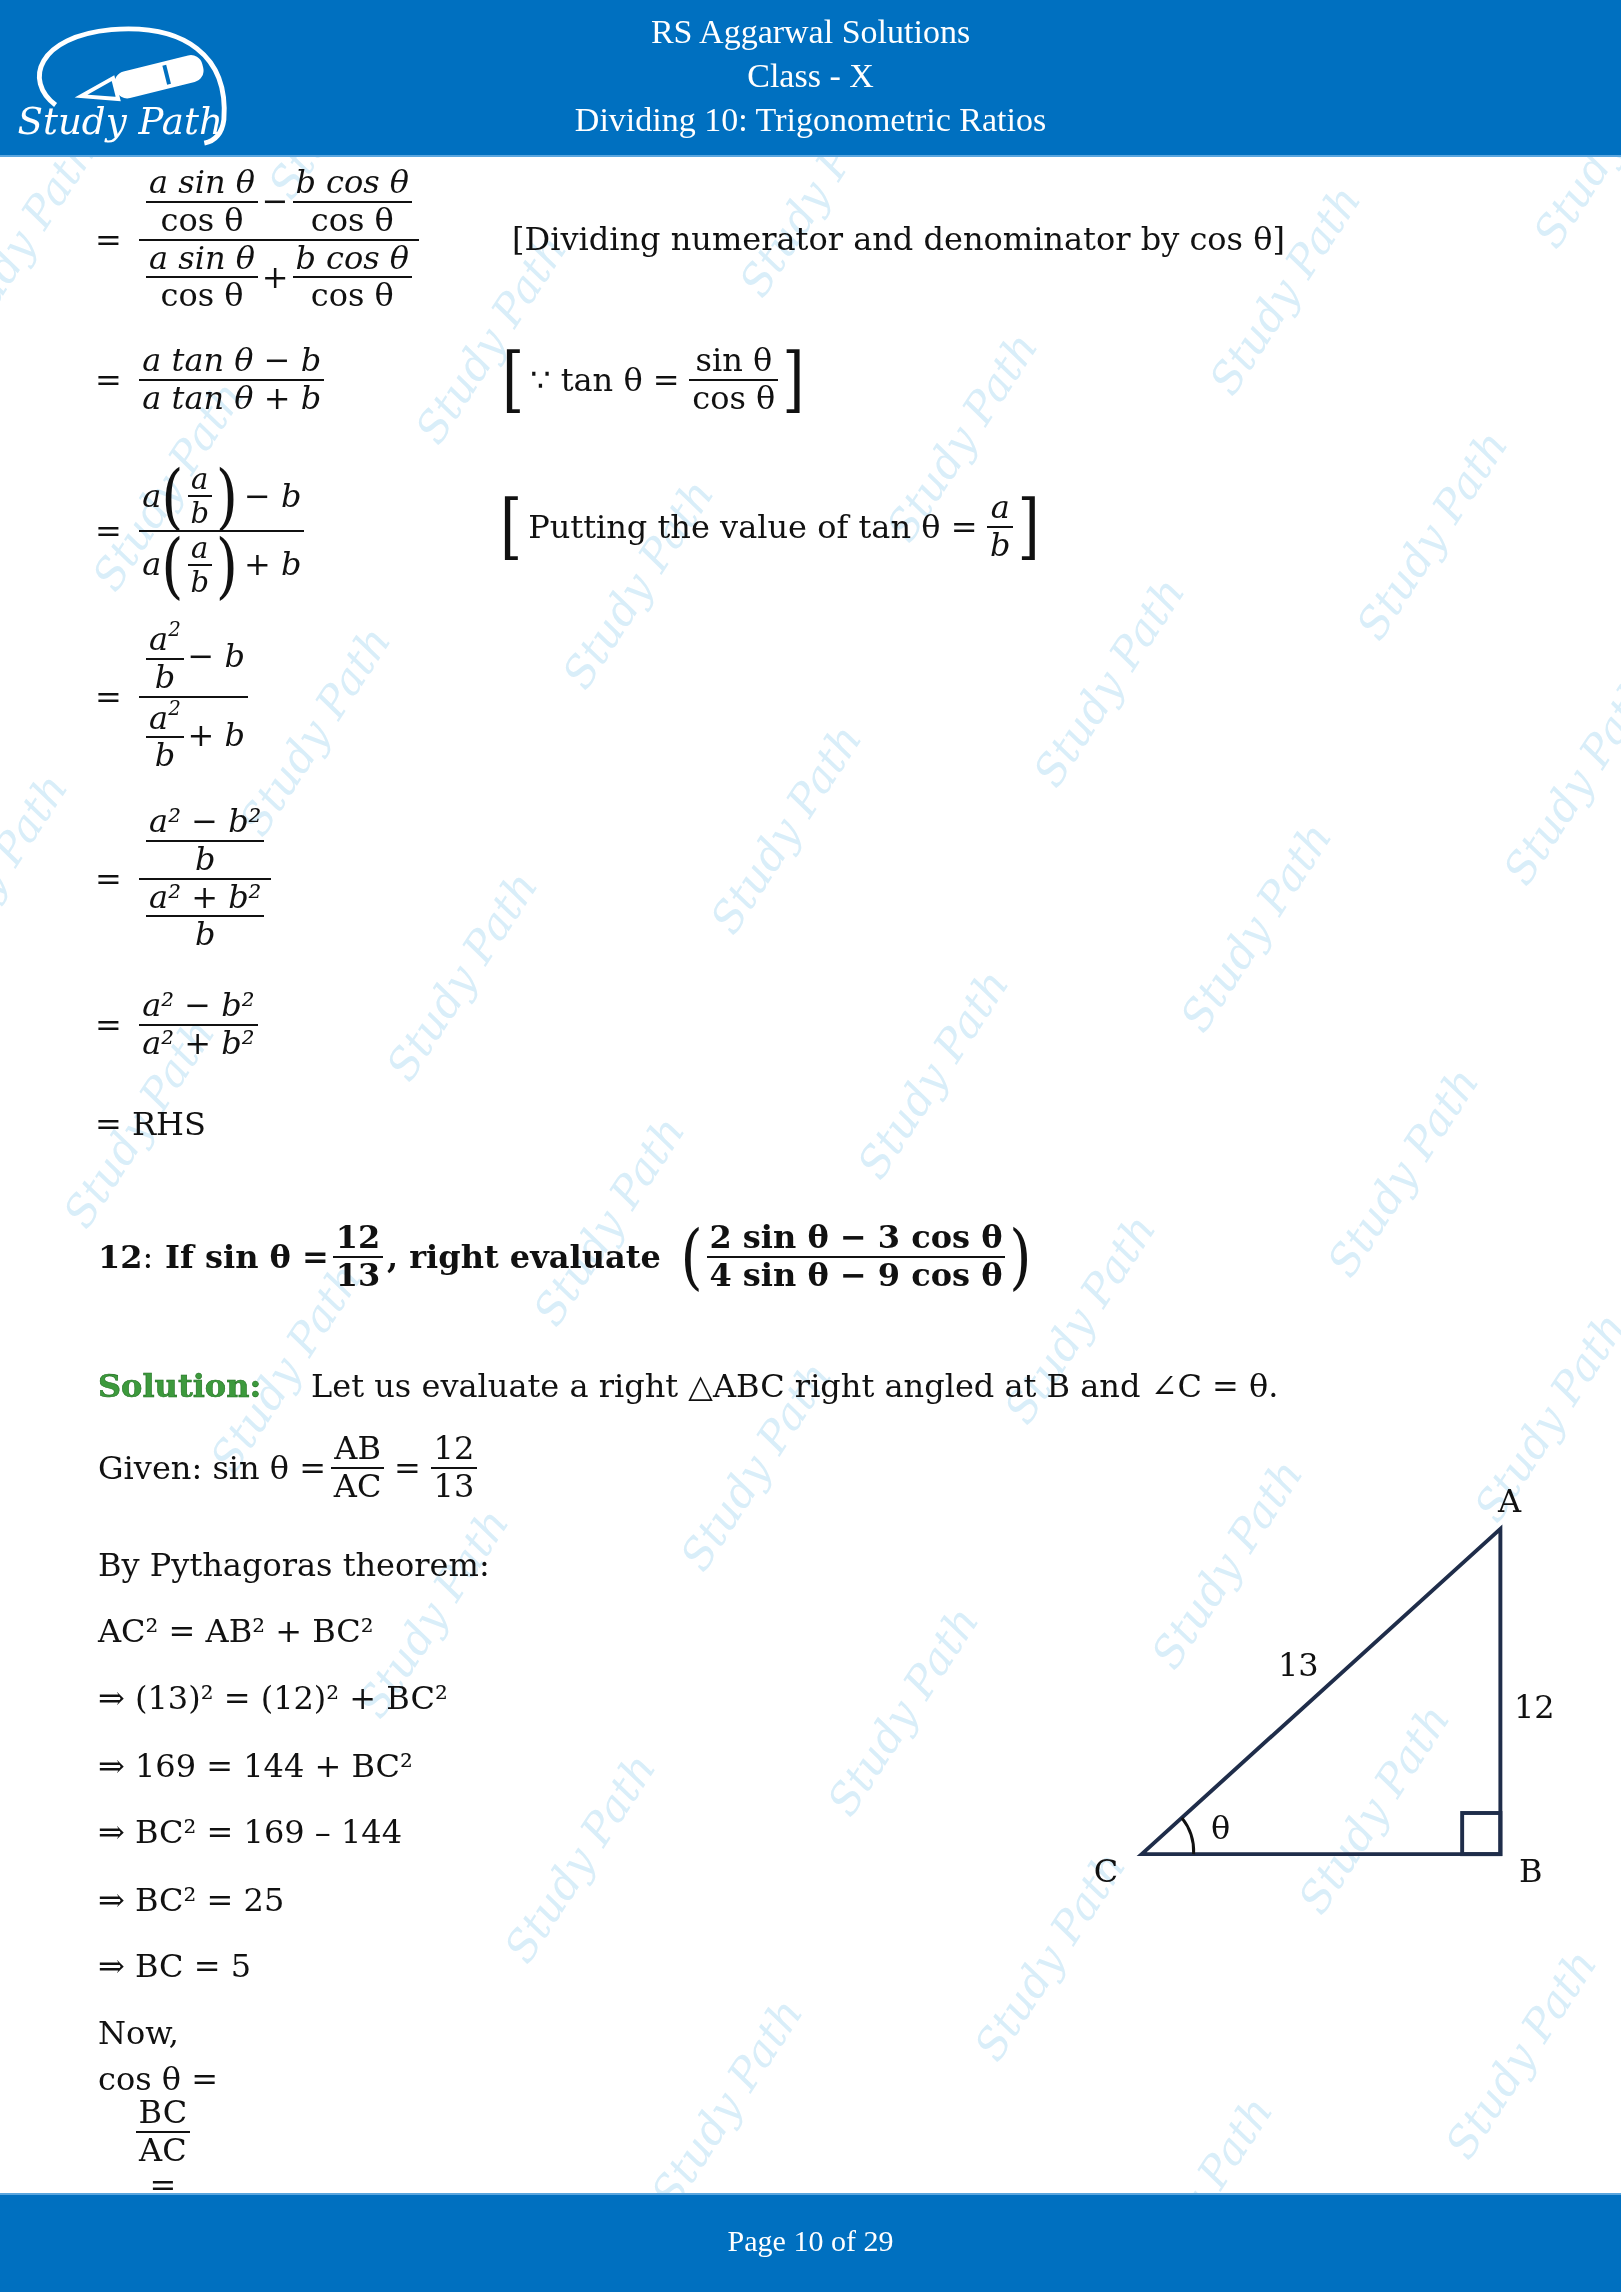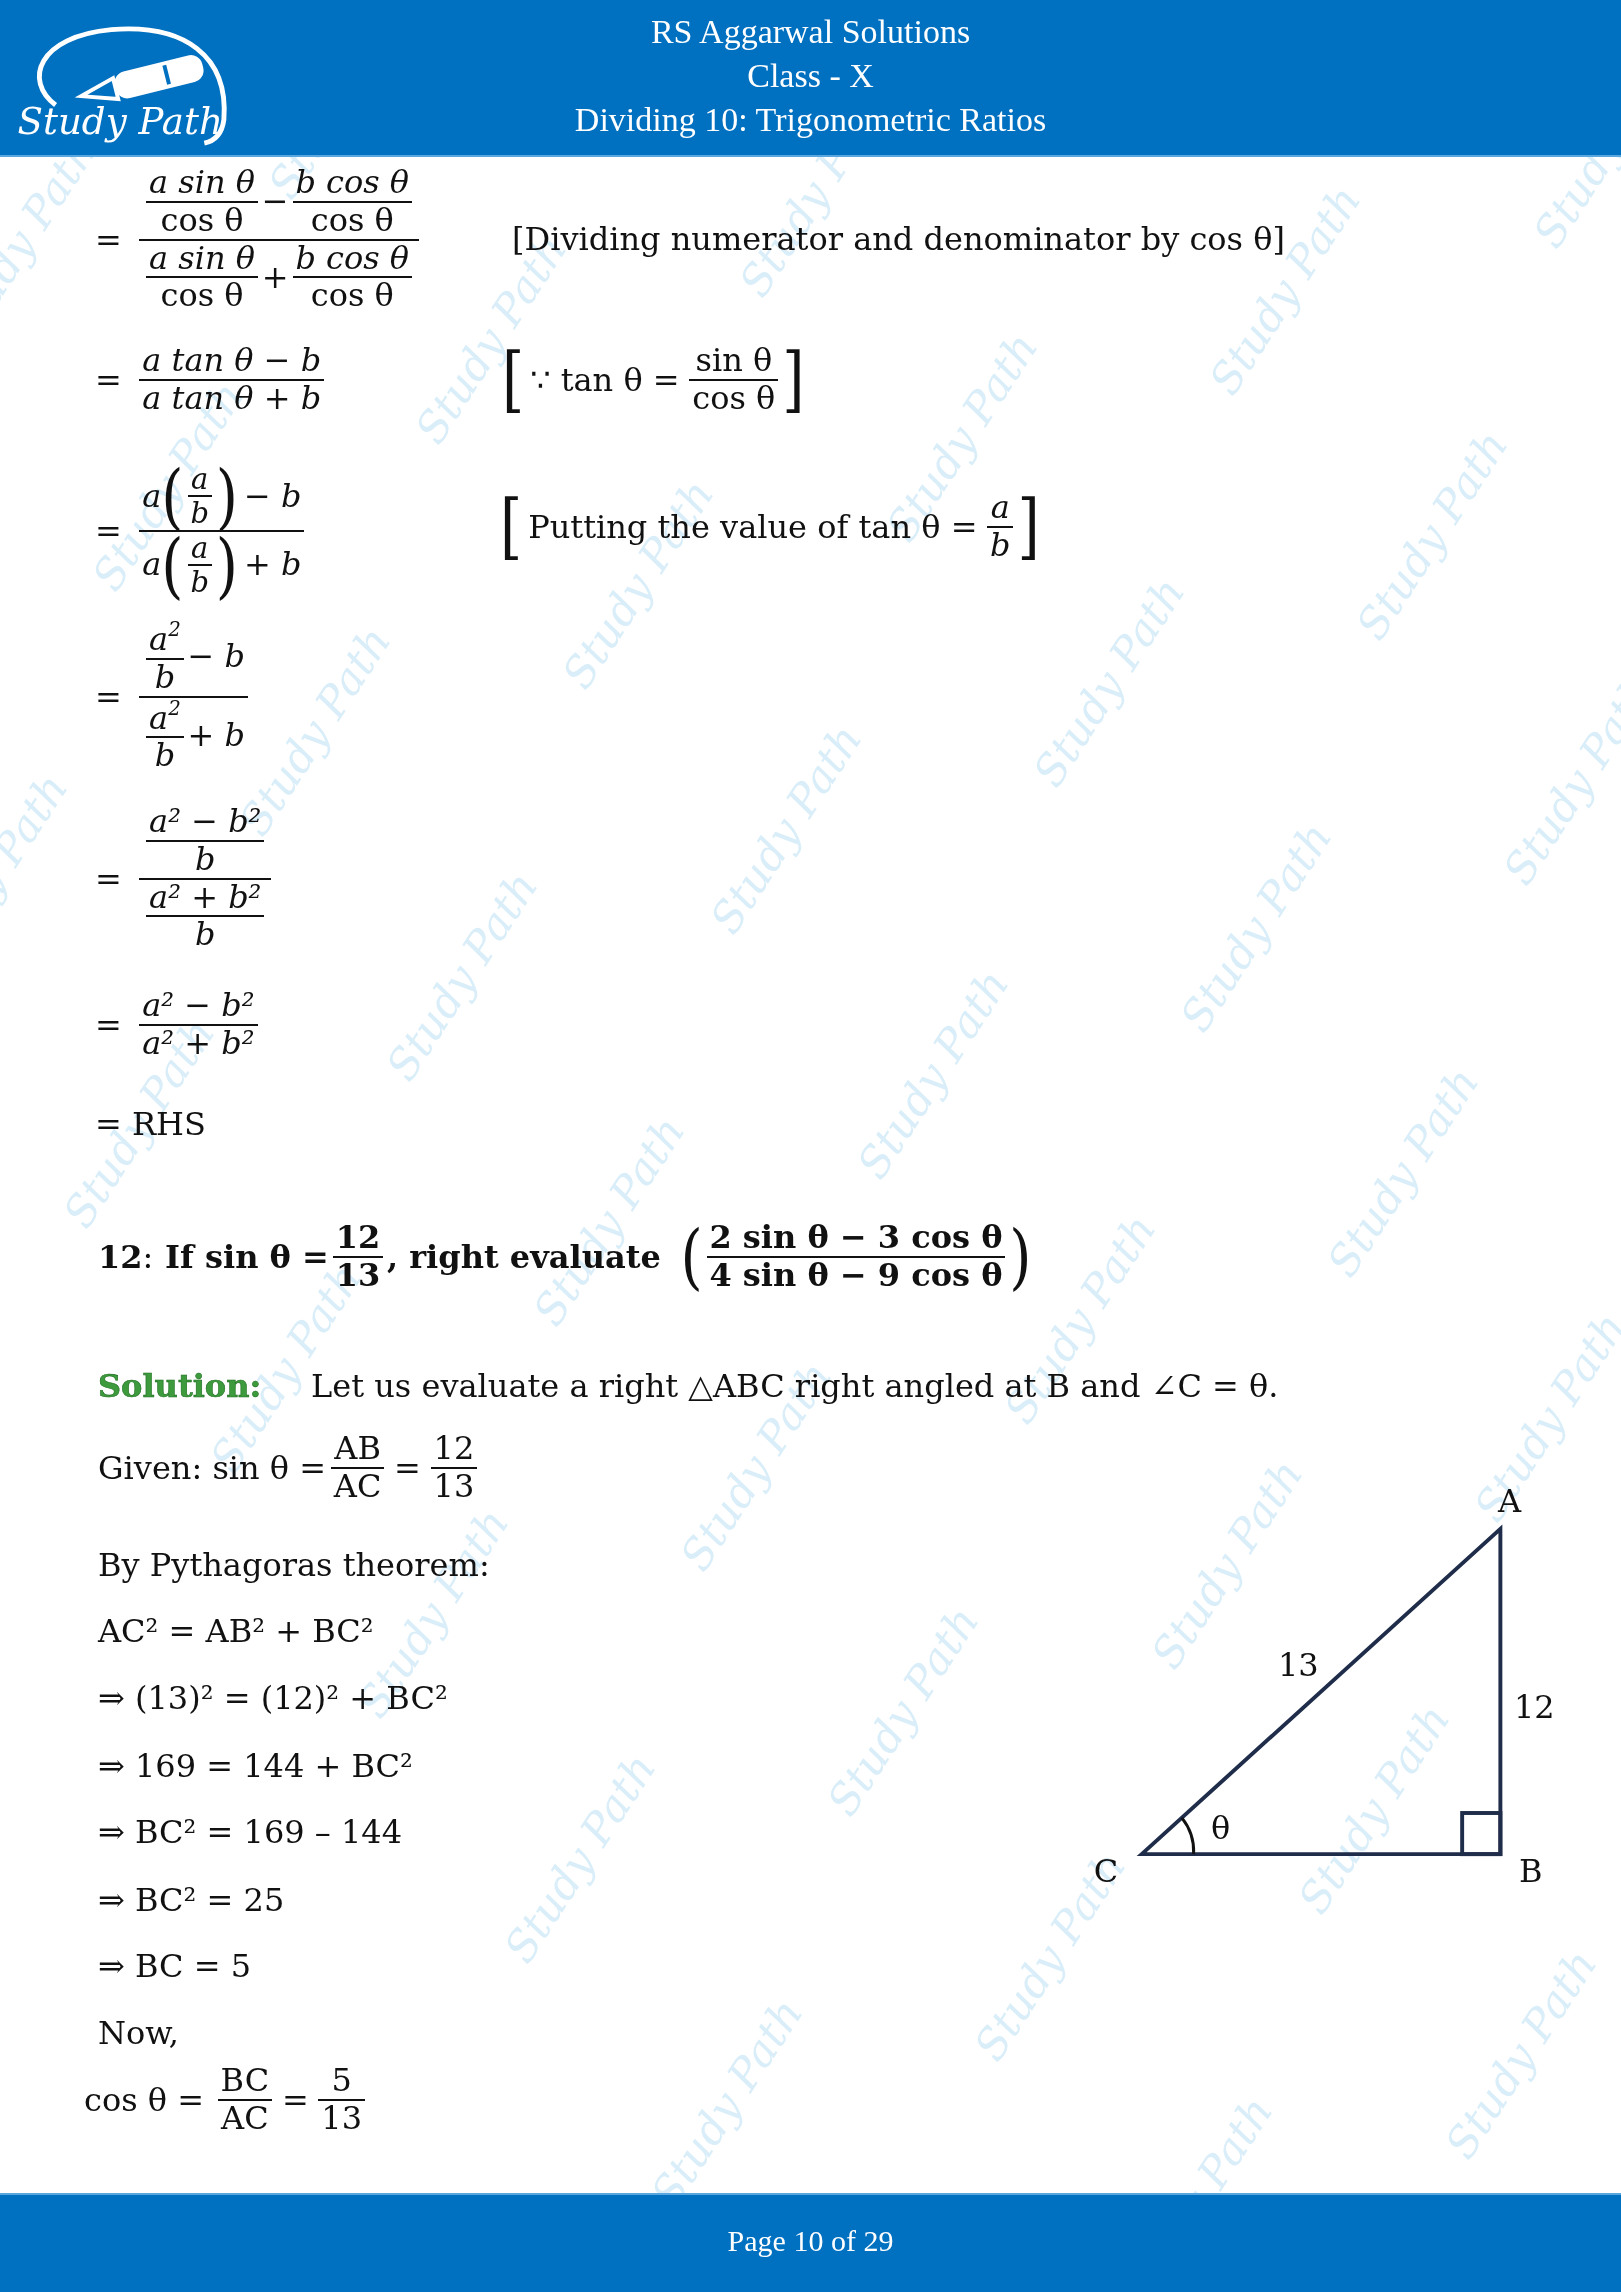--- a/index.html
+++ b/index.html
@@ -287,21 +287,21 @@
 
 <div class="row" style="left:98px; top:1549px;">By Pythagoras theorem:</div>
 <div class="row" style="left:98px; top:1615px;">AC² = AB² + BC²</div>
 <div class="row" style="left:98px; top:1682px;">⇒ (13)² = (12)² + BC²</div>
 <div class="row" style="left:98px; top:1750px;">⇒ 169 = 144 + BC²</div>
 <div class="row" style="left:98px; top:1816px;">⇒ BC² = 169 – 144</div>
 <div class="row" style="left:98px; top:1884px;">⇒ BC² = 25</div>
 <div class="row" style="left:98px; top:1950px;">⇒ BC = 5</div>
 <div class="row" style="left:98px; top:2017px;">Now,</div>
 
-<div class="row" style="left:84px; top:2063px;">
+<div class="row" style="left:98px; top:2063px;flex-direction:column;">
   <span style="margin-right:9.8px">cos θ =</span>
   <span class="frac">
       <span class="num">BC</span>
       <span class="bar"></span>
       <span class="den">AC</span>
     </span>
   <span style="margin:0 5.9px">=</span>
   <span class="frac">
       <span class="num">5</span>
       <span class="bar"></span>

